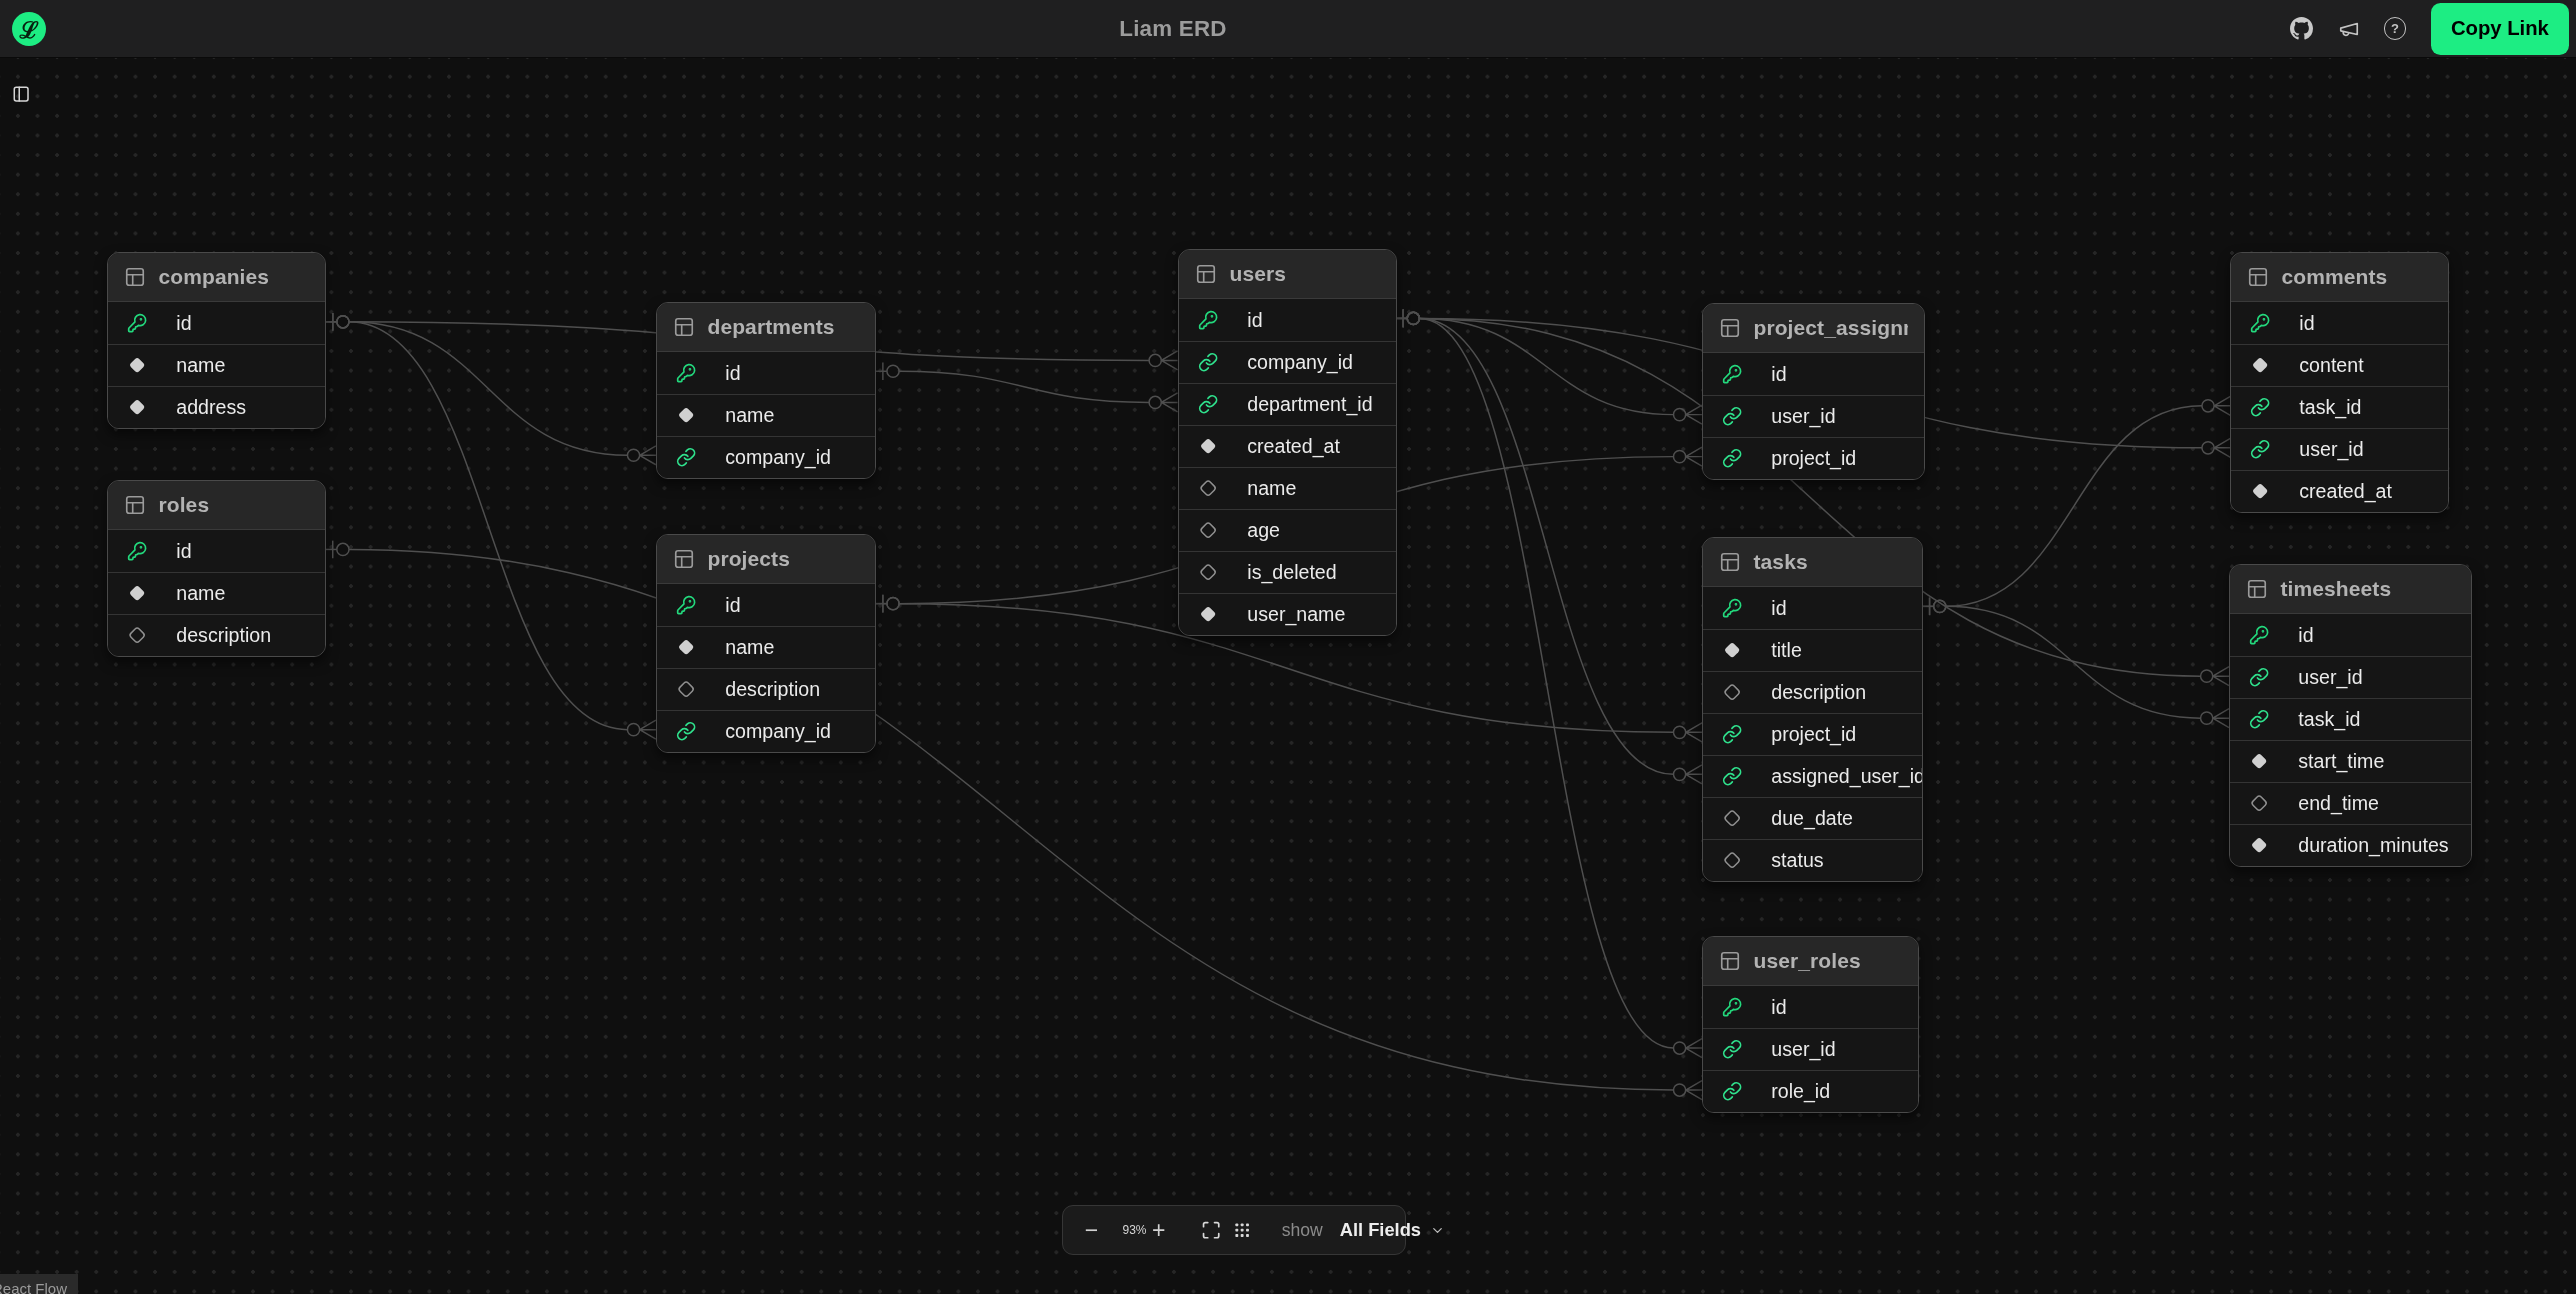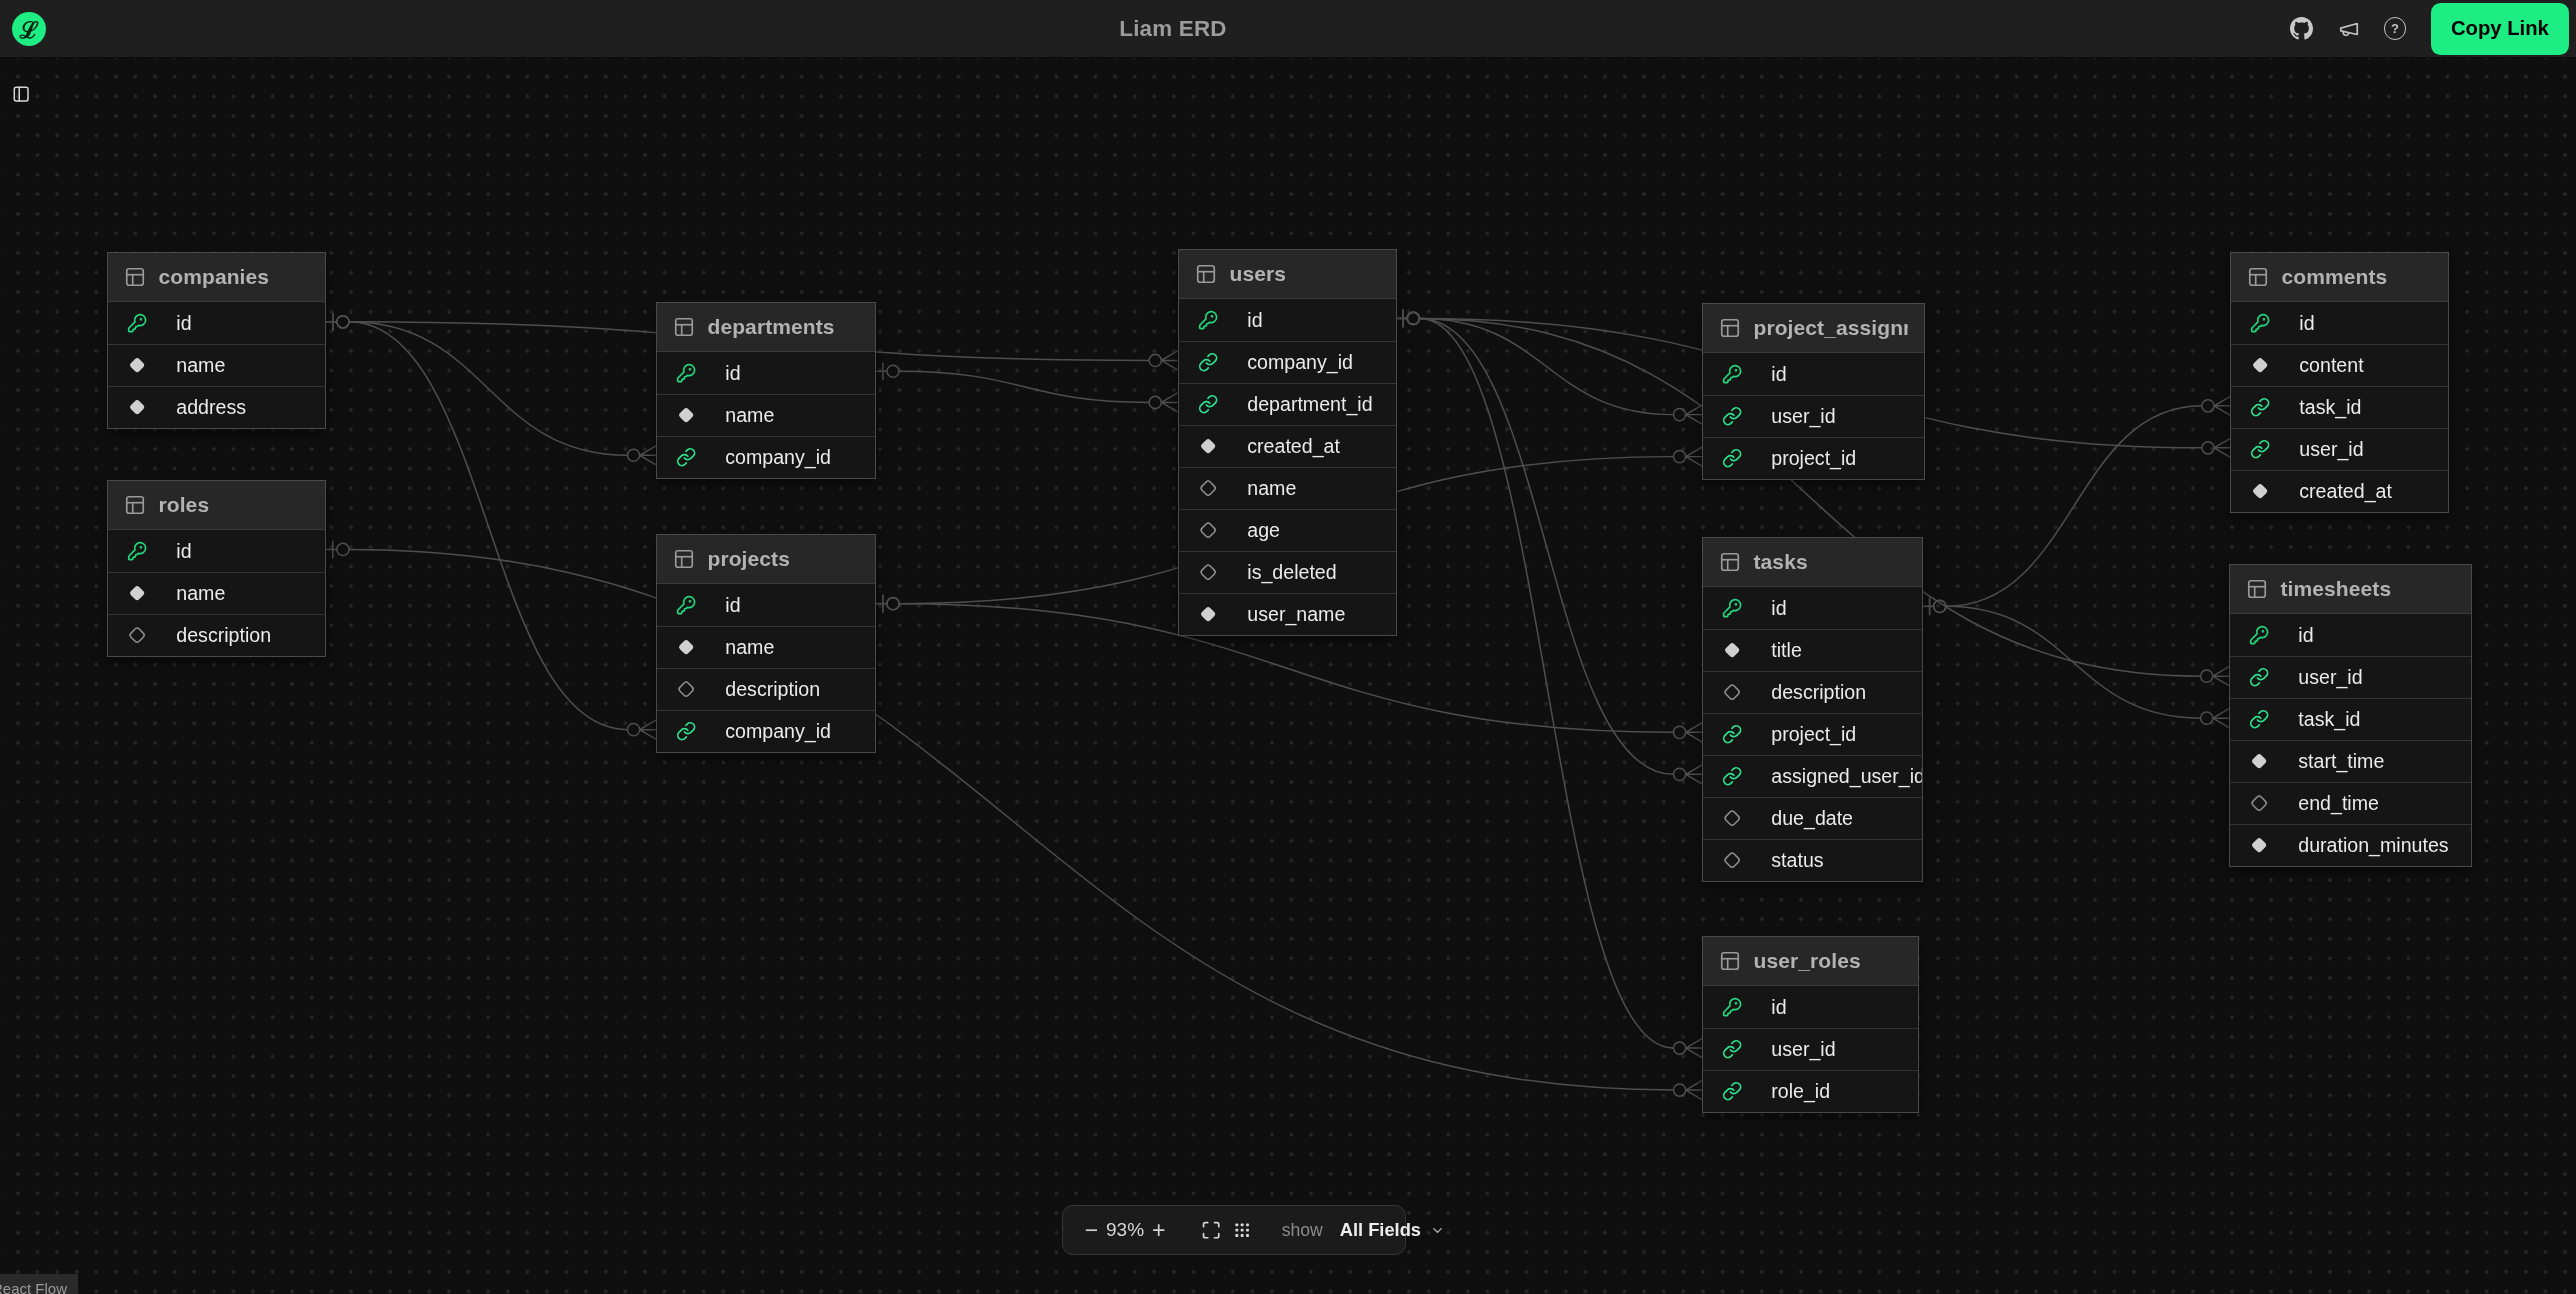--- a/index.html
+++ b/index.html
@@ -12,21 +12,21 @@
   #canvas{
     position:absolute;inset:0;
     background-image:radial-gradient(circle,#262626 1.7px,transparent 2px);
     background-size:19.6px 19.6px;background-position:8.1px 8.1px;
   }
   #edges{position:absolute;inset:0;z-index:2;}
   #edges g{stroke:#4f4f4f;stroke-width:2.2;fill:none;}
   #tables-layer{position:absolute;inset:0;z-index:5;}
   
   .table{
-    position:absolute;border-radius:0;background:#151515;
+    position:absolute;border-radius:12px;background:#151515;
     border:0.7px solid #4a4a4a;overflow:hidden;
     box-shadow:0 5.4px 12.2px rgba(0,0,0,.5);
   }
   .thead{
     height:49px;background:#272727;display:flex;align-items:center;
     gap:12.2px;padding:0 16.3px;border-bottom:0.7px solid #3a3a3a;box-sizing:border-box;
   }
   .ttitle{color:#b3b3b3;font-size:21px;font-weight:600;letter-spacing:0.1px;
     white-space:nowrap;overflow:hidden;}
   .trow{
@@ -67,21 +67,21 @@
   #panel-toggle{position:absolute;left:11.5px;top:85px;z-index:10;cursor:pointer;}
   
   #toolbar{
     position:absolute;left:1062px;top:1205px;width:344px;height:50px;z-index:40;
     background:#1b1b1b;border:0.7px solid #363636;border-radius:11px;
     display:flex;align-items:center;padding:0 16.3px;box-sizing:border-box;
   }
   .tb-btn{background:none;border:none;cursor:pointer;color:#d2d2d2;
     display:flex;align-items:center;justify-content:center;padding:0 5.4px;font-family:inherit;}
   #zoom-out,#zoom-in{font-size:23px;line-height:1;}
-  #zoom-level{color:#d6d6d6;font-size:19px;min-width:43px;text-align:center;}
+  #zoom-level{color:#d6d6d6;font-size:12px;min-width:43px;text-align:right;}
   .tb-divider{width:0.7px;height:28.5px;background:#363636;margin:0 12.2px;}
   #show-label{color:#8b8b8b;font-size:17.6px;margin-right:11px;}
   #fields-filter{display:flex;align-items:center;gap:9px;background:none;border:none;cursor:pointer;font-family:inherit;}
   #fields-filter span{color:#ededed;font-size:18.3px;font-weight:600;white-space:nowrap;}
   
   #attribution{
     position:absolute;left:-19px;bottom:-8.1px;z-index:30;background:#2a2a2a;
     color:#9b9b9b;font-size:15px;padding:5.4px 11px;cursor:pointer;
   }
 </style>

